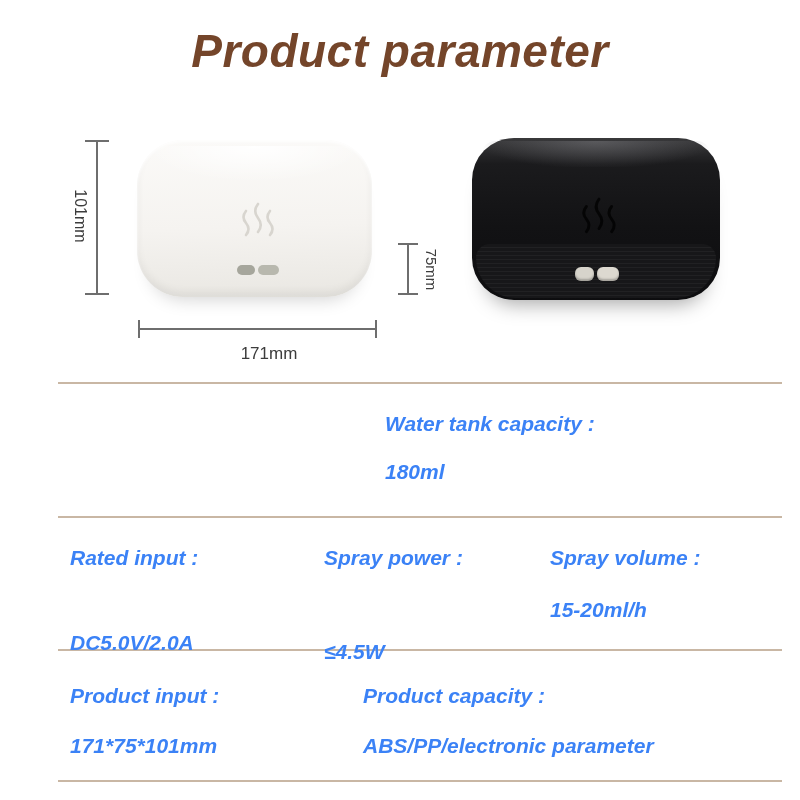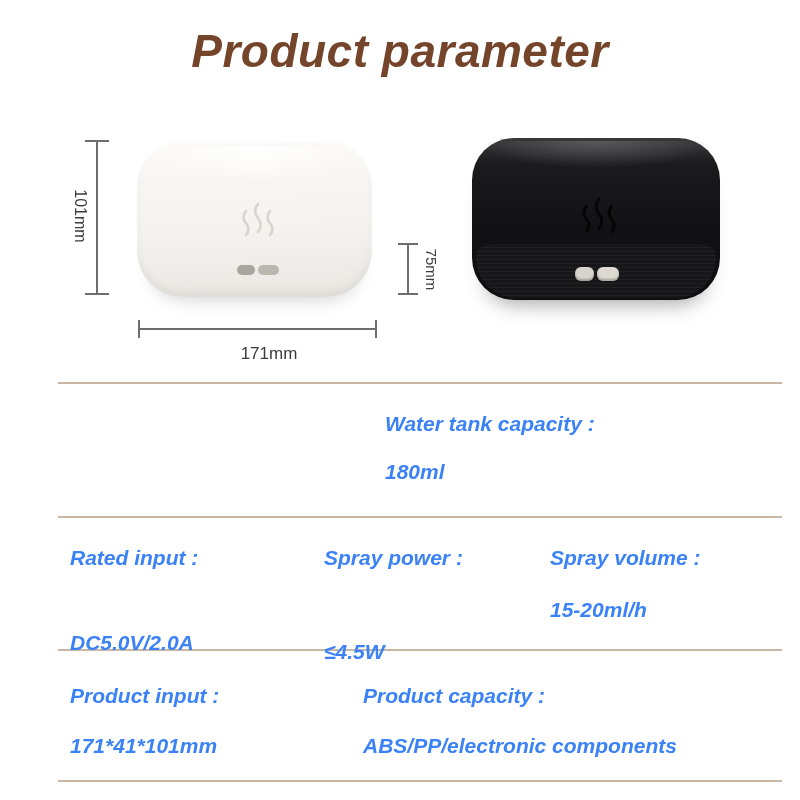--- a/index.html
+++ b/index.html
@@ -132,18 +132,18 @@
   <div class="spec ri-label">Rated input :</div>
   <div class="spec ri-value">DC5.0V/2.0A</div>
 
   <div class="spec rp-label">Spray power :</div>
   <div class="spec rp-value">≤4.5W</div>
 
   <div class="spec sv-label">Spray volume :</div>
   <div class="spec sv-value">15-20ml/h</div>
 
   <div class="spec ps-label">Product input :</div>
-  <div class="spec ps-value">171*41*101mm</div>
+  <div class="spec ps-value">171*75*101mm</div>
 
   <div class="spec pm-label">Product capacity :</div>
-  <div class="spec pm-value">ABS/PP/electronic components</div>
+  <div class="spec pm-value">ABS/PP/electronic parameter</div>
 
 </div>
 
 </body></html>

